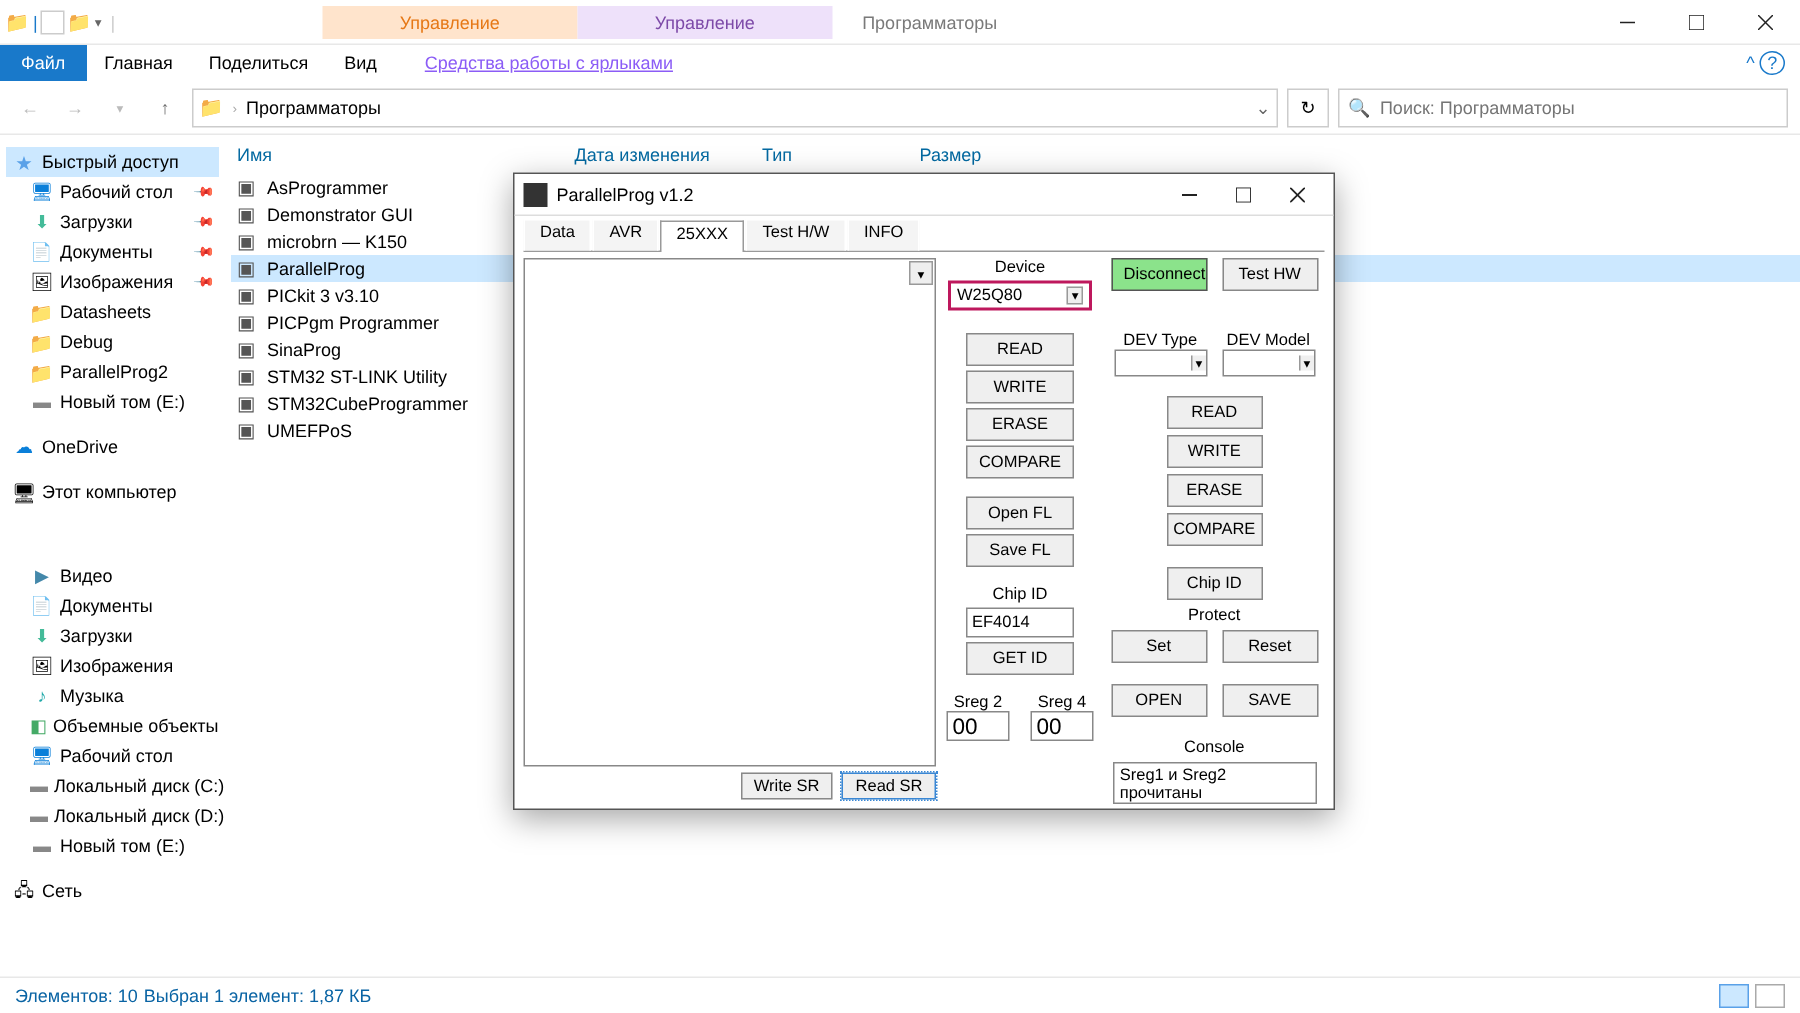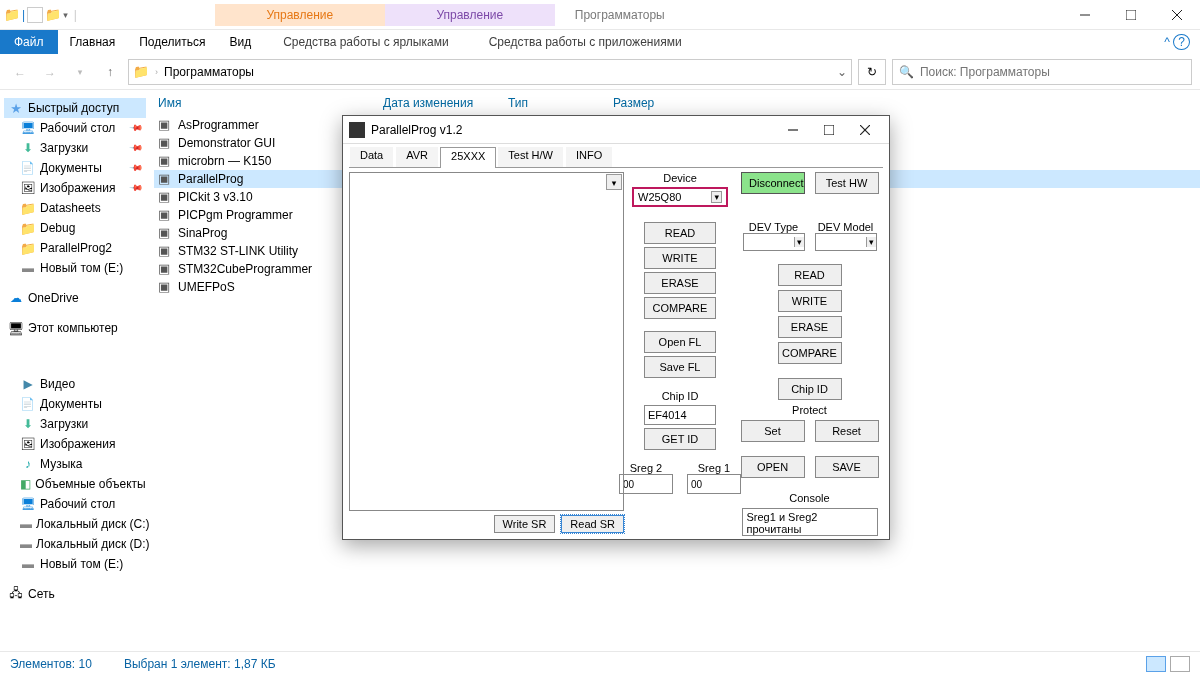--- a/index.html
+++ b/index.html
@@ -16,21 +16,21 @@
 .titlebar .title-txt { margin-left: 20px; color: #7a7a7a; }
 .titlebar .winctrl { margin-left: auto; display: flex; }
 .winctrl .wc { width: 46px; height: 30px; display: flex; align-items: center; justify-content: center; color: #222; }
 .winctrl svg { width: 10px; height: 10px; stroke: #222; stroke-width: 1; fill: none; }
 
 
 .ribbon { height: 24px; display: flex; align-items: center; background: #fff; }
 .rib-tab { padding: 0 12px; line-height: 24px; }
 .rib-file { background: #1979ca; color: #fff; padding: 0 14px; }
 .rib-help { margin-left: auto; width: 46px; text-align: center; color: #1979ca; }
-.rib-sub { padding: 0 20px; color: #404040; }
+.rib-sub { padding: 0 20px; color: #8b5cf6; text-decoration: underline; }
 
 
 .addr-row { height: 36px; display: flex; align-items: center; padding: 4px 8px; gap: 6px; border-bottom: 1px solid #e8e8e8; }
 .nav-btn { width: 24px; height: 24px; display: flex; align-items: center; justify-content: center; color: #bbb; }
 .addr-bar { flex: 1; height: 26px; border: 1px solid #ccc; display: flex; align-items: center; padding: 0 4px; gap: 6px; }
 .addr-bar .chev { margin-left: auto; color: #666; }
 .refresh { width: 28px; height: 26px; border: 1px solid #ccc; display: flex; align-items: center; justify-content: center; }
 .search-box { width: 300px; height: 26px; border: 1px solid #ccc; display: flex; align-items: center; padding: 0 6px; gap: 6px; color: #888; }
 .search-box input { border: none; outline: none; width: 100%; font-size: 12px; }
 
@@ -59,21 +59,21 @@
 .content { flex: 1; position: relative; }
 .col-headers { display: flex; height: 26px; align-items: center; color: #0369a1; padding-left: 8px; }
 .col-headers .ch { padding-right: 20px; }
 .file-list { padding-left: 4px; }
 .file-row { display: flex; align-items: center; height: 18px; padding: 0 4px; gap: 4px; }
 .file-row.sel { background: #cce8ff; }
 .file-row .fico { width: 16px; height: 16px; display: inline-block; }
 .fico.app::before { content: "▣"; font-size: 13px; color: #555; }
 
 
-.statusbar { position: absolute; bottom: 0; left: 0; right: 0; height: 24px; border-top: 1px solid #e8e8e8; display: flex; align-items: center; padding: 0 10px; gap: 32px; color: #0a64a4; font-size: 12px; }
+.statusbar { position: absolute; bottom: 0; left: 0; right: 0; height: 24px; border-top: 1px solid #e8e8e8; display: flex; align-items: center; padding: 0 10px; gap: 4px; color: #0a64a4; font-size: 12px; }
 .statusbar .view-icons { margin-left: auto; display: flex; gap: 4px; }
 .vi { width: 20px; height: 16px; border: 1px solid #aaa; }
 .vi.sel { background: #cce8ff; border-color: #5aa1e8; }
 
 
 .app-window { position: absolute; top: 115px; left: 342px; width: 548px; height: 425px; background: #fff; border: 1px solid #555; box-shadow: 0 6px 20px rgba(0,0,0,.35); }
 .app-titlebar { height: 28px; display: flex; align-items: center; padding: 0 6px; border-bottom: 1px solid #ddd; }
 .app-titlebar .at-ico { width: 16px; height: 16px; background: #333; margin-right: 6px; }
 .app-titlebar .atc { margin-left: auto; display: flex; }
 .at-btn { width: 36px; height: 28px; display: flex; align-items: center; justify-content: center; }
@@ -93,21 +93,21 @@
 
 .col-mid { width: 100px; display: flex; flex-direction: column; align-items: center; gap: 3px; }
 .lbl { font-size: 11px; }
 .sel-box { width: 96px; height: 20px; border: 2px solid #be185d; display: flex; align-items: center; padding: 0 4px; font-size: 11px; justify-content: space-between; margin-bottom: 12px; }
 .sel-box .dd2 { font-size: 9px; border: 1px solid #999; padding: 0 2px; background: #efefef; }
 .ubtn { width: 72px; height: 22px; border: 1px solid #888; background: #efefef; font-size: 11px; }
 .gap6 { height: 6px; }
 .txt-in { width: 72px; height: 20px; border: 1px solid #888; font-size: 11px; padding: 0 3px; }
 .two-in { display: flex; gap: 14px; }
 .two-in .grp { display: flex; flex-direction: column; align-items: center; }
-.two-in .sm { width: 54px; height: 20px; border: 1px solid #888; font-size: 10px; padding: 0 3px; }
+.two-in .sm { width: 42px; height: 20px; border: 1px solid #888; font-size: 15px; padding: 0 3px; }
 
 .col-right { flex: 1; display: flex; flex-direction: column; align-items: center; gap: 3px; }
 .btn-green { width: 64px; height: 22px; background: #8be38b; border: 1px solid #555; font-size: 11px; text-align: right; }
 .btn2 { width: 64px; height: 22px; border: 1px solid #888; background: #efefef; font-size: 11px; }
 .top-row { display: flex; gap: 10px; }
 .two-sel { display: flex; gap: 10px; margin-top: 24px; }
 .two-sel .selc { display: flex; flex-direction: column; align-items: center; text-align: center; }
 .mini-sel { width: 62px; height: 18px; border: 1px solid #888; display: flex; justify-content: flex-end; align-items: center; }
 .mini-sel .dd2 { font-size: 9px; border-left: 1px solid #999; padding: 0 2px; background: #efefef; }
 .r-btns { display: flex; flex-direction: column; gap: 4px; margin-top: 10px; align-items: center; }
@@ -150,21 +150,20 @@
       </div>
   </div>
 </div>
 
 <div class="ribbon">
   <div class="rib-tab rib-file">Файл</div>
   <div class="rib-tab">Главная</div>
   <div class="rib-tab">Поделиться</div>
   <div class="rib-tab">Вид</div>
   <div class="rib-sub">Средства работы с ярлыками</div>
-  <div class="rib-sub">Средства работы с приложениями</div>
   <div class="rib-help">^ <span style="border:1px solid #1979ca;border-radius:50%;padding:0 4px">?</span></div>
 </div>
 
 <div class="addr-row">
   <div class="nav-btn">←</div>
   <div class="nav-btn">→</div>
   <div class="nav-btn" style="font-size:9px">▾</div>
   <div class="nav-btn" style="color:#666">↑</div>
   <div class="addr-bar">
     <span class="ico folder-ico"></span>
@@ -398,21 +397,21 @@
       <div class="lbl">Chip ID</div>
       <input class="txt-in" value="EF4014" style="">
       <button class="ubtn">GET ID</button>
       <div class="gap6"></div>
       <div class="two-in">
         <div class="grp">
             <div class="lbl">Sreg 2</div>
             <input class="sm" value="00" style="">
           </div>
         <div class="grp">
-            <div class="lbl">Sreg 1</div>
+            <div class="lbl">Sreg 4</div>
             <input class="sm" value="00" style="">
           </div>
       </div>
     </div>
 
     <div class="col-right">
       <div class="top-row">
         <button class="btn-green">Disconnect</button>
         <button class="btn2">Test HW</button>
       </div>

